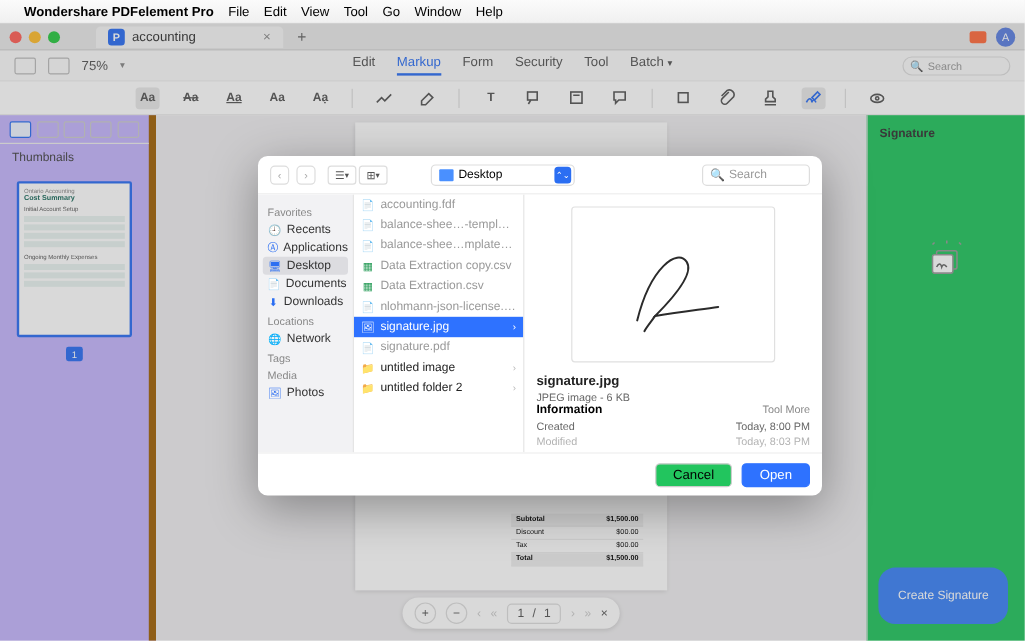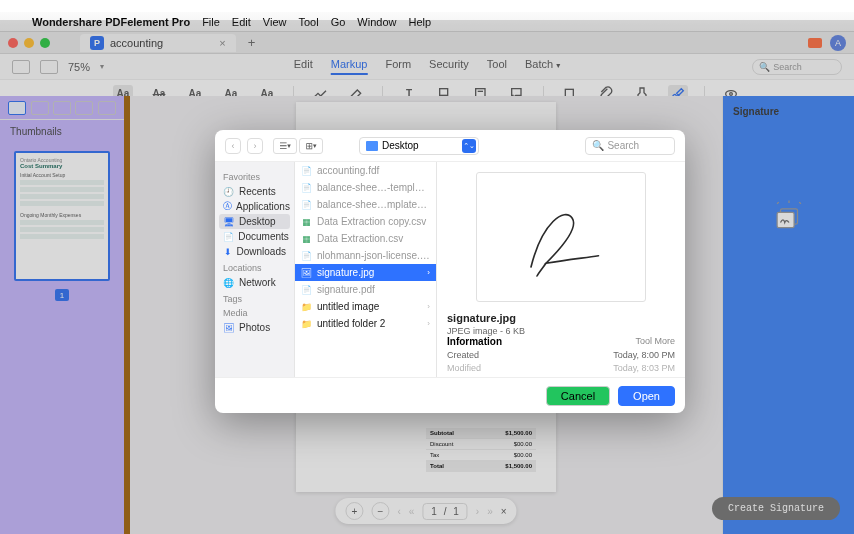--- a/index.html
+++ b/index.html
@@ -1,19 +1,19 @@
 <!DOCTYPE html>
 <html><head>
 <meta charset="utf-8">
 <style>
 * { margin: 0; padding: 0; box-sizing: border-box; font-family: -apple-system, BlinkMacSystemFont, "Segoe UI", Helvetica, Arial, sans-serif; }
 body { width: 854px; height: 534px; background: #fff; overflow: hidden; position: relative; }
 
 
-.menubar { height: 20px; background: linear-gradient(#fbfbfb, #f0f0f0); border-bottom: 1px solid #d0d0d0; display: flex; align-items: center; padding: 0 20px; font-size: 11px; gap: 12px; margin-top: 12px; }
+.menubar { height: 20px; background: linear-gradient(#fbfbfb, #f0f0f0); border-bottom: 1px solid #d0d0d0; display: flex; align-items: center; padding: 0 8px; font-size: 11px; gap: 12px; }
 .apple-logo { font-size: 12px; }
 .menubar .appname { font-weight: 600; }
 .menubar span { cursor: default; }
 
 
 .winrow { height: 22px; background: #eaeaea; border-bottom: 1px solid #d6d6d6; display: flex; align-items: center; padding: 0 8px; position: relative; }
 .traffic { display: flex; gap: 6px; }
 .tl { width: 10px; height: 10px; border-radius: 50%; }
 .red { background: #ff5f57; } .yellow { background: #ffbd2e; } .green { background: #28c840; }
 .tab { margin-left: 30px; display: flex; align-items: center; gap: 6px; font-size: 11px; color: #333; background: #f6f6f6; padding: 2px 10px; border-radius: 4px 4px 0 0; }
@@ -52,31 +52,31 @@
 .thumb-page .tp-row { height: 5px; background: #e8f3f0; margin: 2px 0; }
 .pg-badge { width: 14px; height: 12px; background: #2b6ef2; color: #fff; font-size: 8px; border-radius: 2px; display: flex; align-items: center; justify-content: center; margin: 4px auto; }
 
 .doc-area { flex: 1; position: relative; display: flex; justify-content: center; }
 .doc-page { position: absolute; top: 6px; width: 260px; height: 390px; background: #fff; box-shadow: 0 1px 4px rgba(0,0,0,0.15); font-size: 7px; padding: 12px; overflow: hidden; }
 .doc-page .sum-table { position: absolute; bottom: 20px; left: 130px; width: 110px; font-size: 6px; }
 .doc-page .sum-row { display: flex; justify-content: space-between; padding: 2px 4px; border-bottom: 1px solid #eee; }
 .doc-page .sum-row.hd { background: #f2f2f2; font-weight: bold; }
 .doc-page .sum-row.total { background: #eee; font-weight: bold; }
 
-.right-panel { width: 132px; background: #3b82f6; border-left: 1px solid #e5e5e5; padding: 10px; }
+.right-panel { width: 132px; background: #22c55e; border-left: 1px solid #e5e5e5; padding: 10px; }
 .right-panel .rp-title { font-size: 10px; font-weight: 600; color: #333; }
 .sig-placeholder { margin-top: 80px; display: flex; justify-content: center; }
 .sig-placeholder svg { width: 34px; height: 34px; color: #888; }
 
 
 .page-ctrl { position: absolute; bottom: 10px; left: 50%; transform: translateX(-50%); display: flex; align-items: center; gap: 8px; background: #fff; border-radius: 16px; padding: 4px 10px; box-shadow: 0 1px 4px rgba(0,0,0,0.15); font-size: 10px; color: #555; }
 .page-ctrl .circ { width: 18px; height: 18px; border-radius: 50%; border: 1px solid #ddd; display: flex; align-items: center; justify-content: center; }
 .page-ctrl .pagenum { border: 1px solid #ddd; border-radius: 4px; padding: 2px 8px; }
 
-.create-sig { position: absolute; right: 14px; bottom: 14px; background: #737373; color: #fff; font-size: 10px; padding: 6px 16px; border-radius: 14px; border: none; font-family: Liberation Mono, monospace; }
+.create-sig { position: absolute; right: 14px; bottom: 14px; background: #3b82f6; color: #fff; font-size: 10px; padding: 18px 16px; border-radius: 14px; border: none; }
 
 
 .overlay { position: absolute; top: 20px; left: 0; right: 0; bottom: 0; background: rgba(80,80,80,0.22); }
 
 
 .opendlg { position: absolute; top: 130px; left: 215px; width: 470px; height: 283px; background: #fff; border-radius: 8px; box-shadow: 0 10px 40px rgba(0,0,0,0.35); display: flex; flex-direction: column; overflow: hidden; }
 .dlg-top { height: 32px; display: flex; align-items: center; padding: 0 10px; gap: 6px; border-bottom: 1px solid #eee; }
 .navbtn { width: 16px; height: 16px; border: 1px solid #ddd; border-radius: 4px; display: flex; align-items: center; justify-content: center; font-size: 9px; color: #aaa; }
 .viewseg { display: flex; gap: 2px; margin-left: 4px; }
 .viewseg .seg { width: 24px; height: 16px; border: 1px solid #ddd; border-radius: 3px; display: flex; align-items: center; justify-content: center; font-size: 9px; color: #555; }

